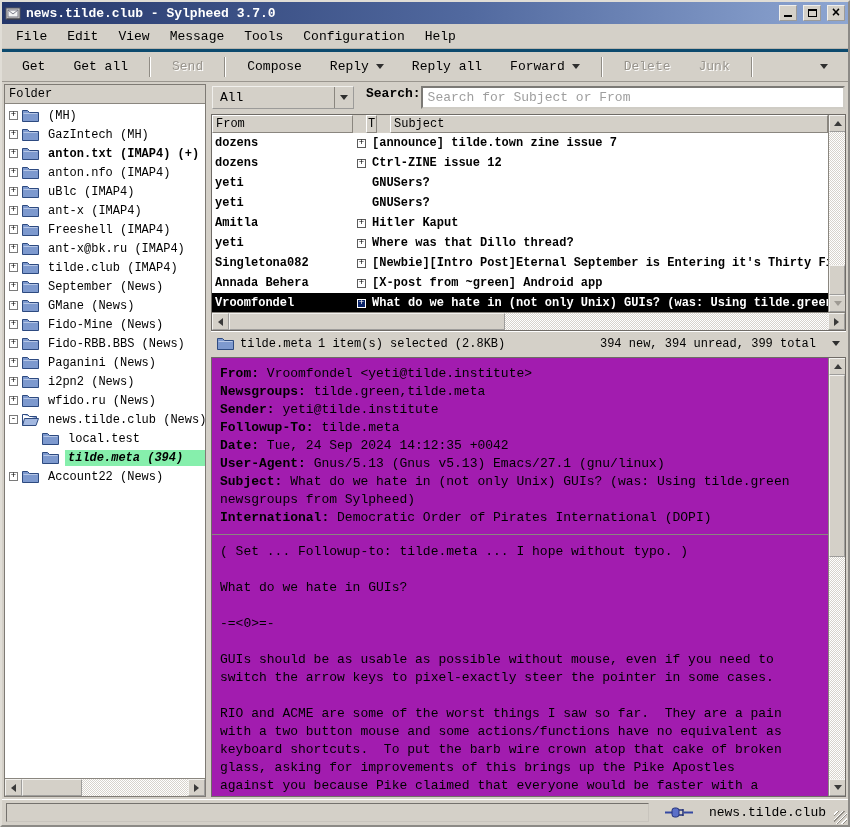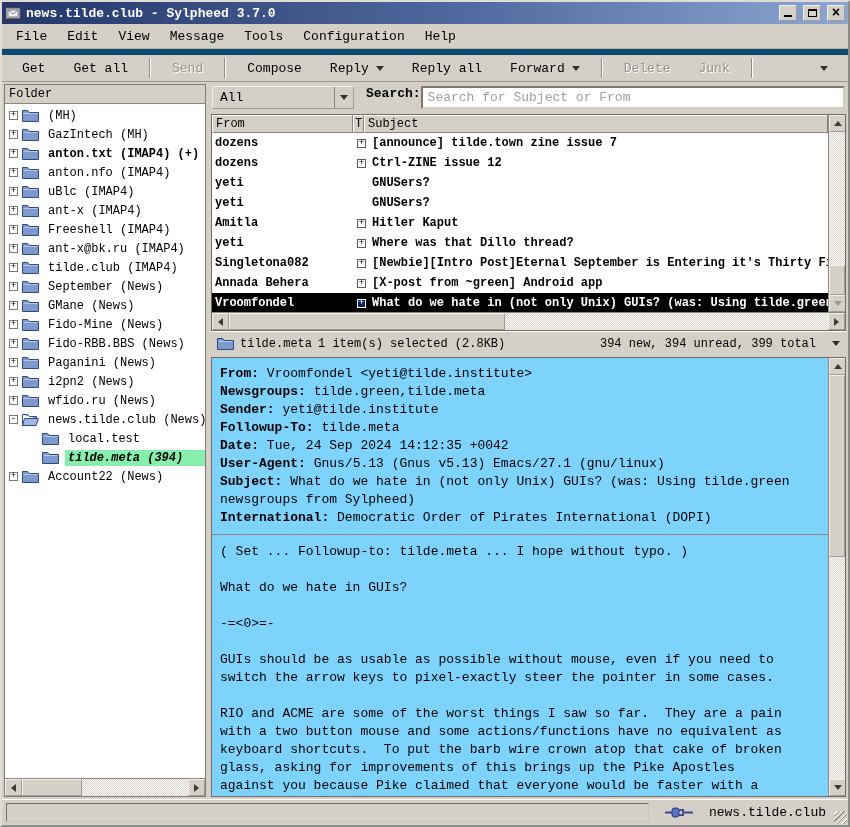--- a/index.html
+++ b/index.html
@@ -24,21 +24,21 @@
   .tb-btn + .tb-btn{ margin-left:2px; }
   .glyph-min{ width:8px; height:8px; border-bottom:2px solid #000; }
   .glyph-max{ width:9px; height:8px; border:1px solid #000; border-top:2px solid #000; }
   .glyph-close::before{ content:"×"; font-size:14px; font-weight:bold; line-height:12px; }
   
   .menubar{ height:25px; flex:0 0 25px; display:flex; align-items:center;
     background:#d4d0c8; padding:0 4px; border-bottom:1px solid #b9b5ae; }
   .menu-item{ font-size:13px; padding:3px 10px; color:#000; white-space:nowrap; }
   
   .toolbar{ height:33px; flex:0 0 33px; display:flex; align-items:center;
-    background:#d4d0c8; border-top:6px solid #0c4a6e; border-bottom:1px solid #9a968f;
+    background:#d4d0c8; border-top:3px solid #0c4a6e; border-bottom:1px solid #9a968f;
     padding:0 6px; }
   .tbtn{ font-size:13px; padding:5px 14px; display:flex; align-items:center; gap:7px;
     white-space:nowrap; color:#000; }
   .tbtn.disabled{ color:#98948d; text-shadow:1px 1px 0 #ffffff; }
   .tsep{ width:2px; height:20px; border-left:1px solid #908c85; border-right:1px solid #fff;
     margin:0 7px; }
   .arr-dn{ width:0; height:0; border-left:4px solid transparent; border-right:4px solid transparent;
     border-top:5px solid #2f2f2f; display:inline-block; }
   .toolbar-spring{ flex:1; }
   
@@ -93,21 +93,21 @@
     align-items:center; justify-content:center; background:#d4d0c8; }
   .search-lbl{ font-size:13px; font-weight:bold; color:#000; margin-left:12px; white-space:nowrap; }
   .search-input{ flex:1; height:23px; border:2px inset #cfccc5; background:#fff;
     font-family:inherit; font-size:13px; padding:0 5px; color:#000; }
   .search-input::placeholder{ color:#9e9e9e; opacity:1; }
   
   .msglist{ flex:0 0 217px; border:1px solid #6f6b66; display:flex; flex-direction:column;
     background:#fff; overflow:hidden; }
   .list-main{ flex:1; display:flex; overflow:hidden; }
   .list-cols{ flex:1; display:flex; flex-direction:column; overflow:hidden; }
-  .list-header{ flex:0 0 18px; display:flex; background:#d4d0c8; font-size:12px; }
+  .list-header{ flex:0 0 18px; display:flex; background:#d4d0c8; font-size:12px;gap:13px; }
   .hcell{ border-right:1px solid #8a867f; border-bottom:1px solid #8a867f;
     border-top:1px solid #fff; border-left:1px solid #fff;
     padding:1px 3px; white-space:nowrap; overflow:hidden; color:#000; background:#d4d0c8; }
   .hc-from{ width:141px; flex:0 0 141px; }
   .hc-t{ width:11px; flex:0 0 11px; padding:1px 1px; }
   .hc-subj{ flex:1; }
   .list-rows{ flex:1; overflow:hidden; }
   .msg-row{ height:20px; display:flex; align-items:center; font-size:12px; font-weight:bold;
     white-space:nowrap; color:#000; }
   .msg-row .c-from{ width:141px; flex:0 0 141px; padding:0 3px; overflow:hidden; }
@@ -118,21 +118,21 @@
   .msg-row.selected{ background:#000000; color:#fff; }
   .msg-row.selected .expander{ border-color:#fff; background:#0a246a; color:#fff; }
   
   .list-status{ flex:0 0 24px; display:flex; align-items:center; gap:6px; padding:0 6px;
     background:#d4d0c8; border-top:1px solid #fff; font-size:12px; color:#000; }
   .ls-left{ white-space:nowrap; }
   .ls-sp{ flex:1; }
   .ls-right{ white-space:nowrap; }
   .ls-dd{ margin-left:10px; display:flex; align-items:center; }
   
-  .msgview{ flex:1; margin-top:2px; border:1px solid #6f6b66; background:#7dd3fc; position:relative;
+  .msgview{ flex:1; margin-top:2px; border:1px solid #6f6b66; background:#a21caf; position:relative;
     overflow:hidden; }
   .mv-inner{ position:absolute; left:0; top:0; right:17px; bottom:0; overflow:hidden;
     padding:7px 6px 0 8px; }
   .hdr-line{ font-size:13px; line-height:18px; color:#000; }
   .hdr-line b{ font-weight:bold; }
   .mv-sep{ border-top:1px solid #8a867f; margin:7px -6px 8px -8px; }
   .mv-body{ font-size:13px; line-height:18px; white-space:pre-wrap; color:#000; }
   .mv-scroll{ position:absolute; right:0; top:0; bottom:0; }
   
   .statusbar{ flex:0 0 26px; display:flex; align-items:center; gap:16px;

